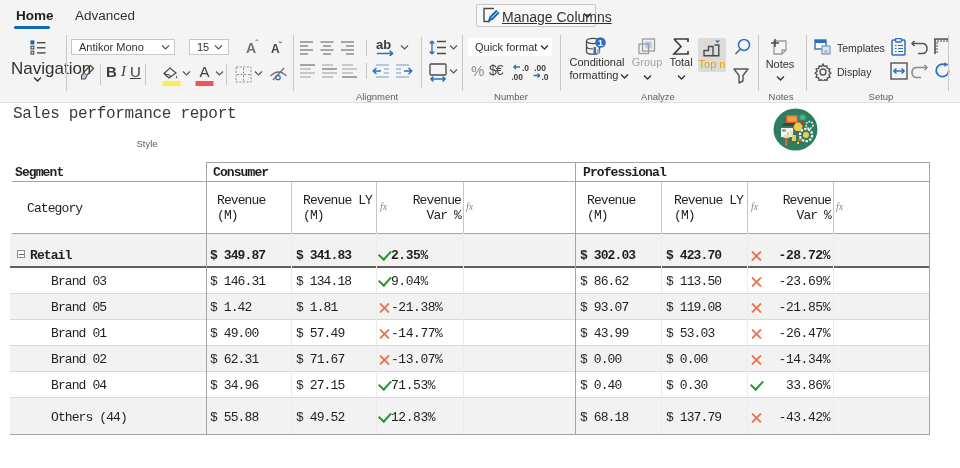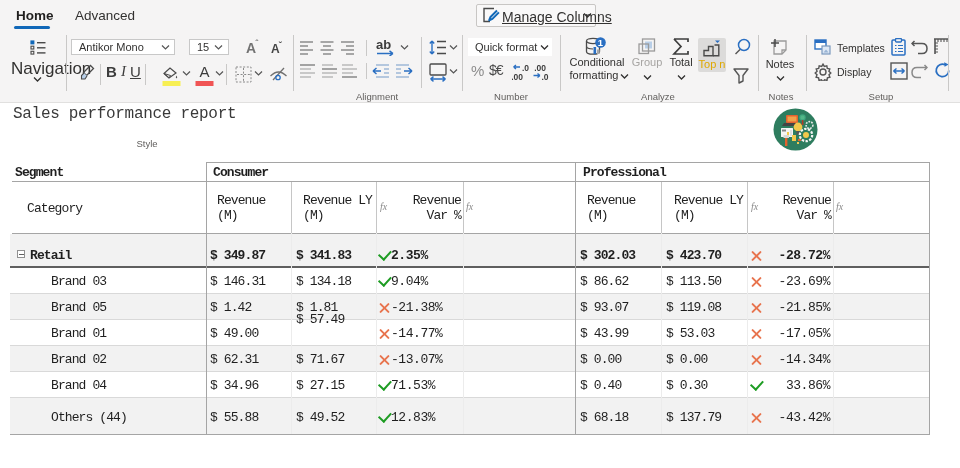--- a/index.html
+++ b/index.html
@@ -488,21 +488,21 @@
     <div class="t" style="left:51px;top:378px;">Brand 04</div>
     <div class="t" style="left:51px;top:410px;">Others (44)</div>
 
     <div class="t tb" style="left:210px;top:248px;">$ 349.87</div>
     <div class="t tb" style="left:296px;top:248px;">$ 341.83</div>
     <div class="t" style="left:210px;top:274px;">$ 146.31</div>
     <div class="t" style="left:296px;top:274px;">$ 134.18</div>
     <div class="t" style="left:210px;top:300px;">$ 1.42</div>
     <div class="t" style="left:296px;top:300px;">$ 1.81</div>
     <div class="t" style="left:210px;top:326px;">$ 49.00</div>
-    <div class="t" style="left:296px;top:312px;">$ 57.49</div>
+    <div class="t" style="left:296px;top:326px;">$ 57.49</div>
     <div class="t" style="left:210px;top:352px;">$ 62.31</div>
     <div class="t" style="left:296px;top:352px;">$ 71.67</div>
     <div class="t" style="left:210px;top:378px;">$ 34.96</div>
     <div class="t" style="left:296px;top:378px;">$ 27.15</div>
     <div class="t" style="left:210px;top:410px;">$ 55.88</div>
     <div class="t" style="left:296px;top:410px;">$ 49.52</div>
 
     <div class="ck" style="left:378px;top:249px;"></div>
       <div class="t tb tv" style="left:391px;top:248px;">2.35%</div>
     <div class="ck" style="left:378px;top:275px;"></div>
@@ -533,21 +533,21 @@
     <div class="t" style="left:580px;top:410px;">$ 68.18</div>
     <div class="t" style="left:666px;top:410px;">$ 137.79</div>
 
     <div class="xk" style="left:750px;top:249px;"></div>
       <div class="t tb tv" style="left:747px;top:248px;width:83px;text-align:right;">-28.72%</div>
     <div class="xk" style="left:750px;top:275px;"></div>
       <div class="t tv" style="left:747px;top:274px;width:83px;text-align:right;">-23.69%</div>
     <div class="xk" style="left:750px;top:301px;"></div>
       <div class="t tv" style="left:747px;top:300px;width:83px;text-align:right;">-21.85%</div>
     <div class="xk" style="left:750px;top:327px;"></div>
-      <div class="t tv" style="left:747px;top:326px;width:83px;text-align:right;">-17.05%</div>
+      <div class="t tv" style="left:747px;top:326px;width:83px;text-align:right;">-26.47%</div>
     <div class="xk" style="left:750px;top:353px;"></div>
       <div class="t tv" style="left:747px;top:352px;width:83px;text-align:right;">-14.34%</div>
     <div class="ck" style="left:750px;top:379px;"></div>
       <div class="t tv" style="left:747px;top:378px;width:83px;text-align:right;">33.86%</div>
     <div class="xk" style="left:750px;top:411px;"></div>
       <div class="t tv" style="left:747px;top:410px;width:83px;text-align:right;">-43.42%</div>
   </div>
 </div>
 
 </body></html>

